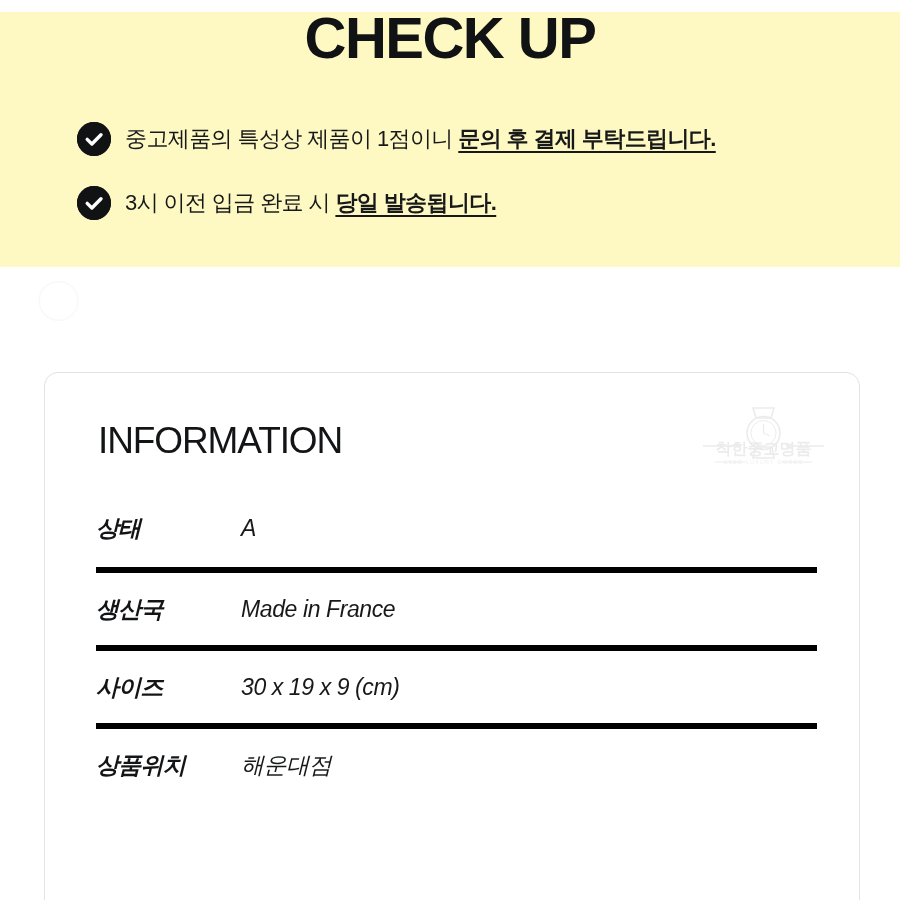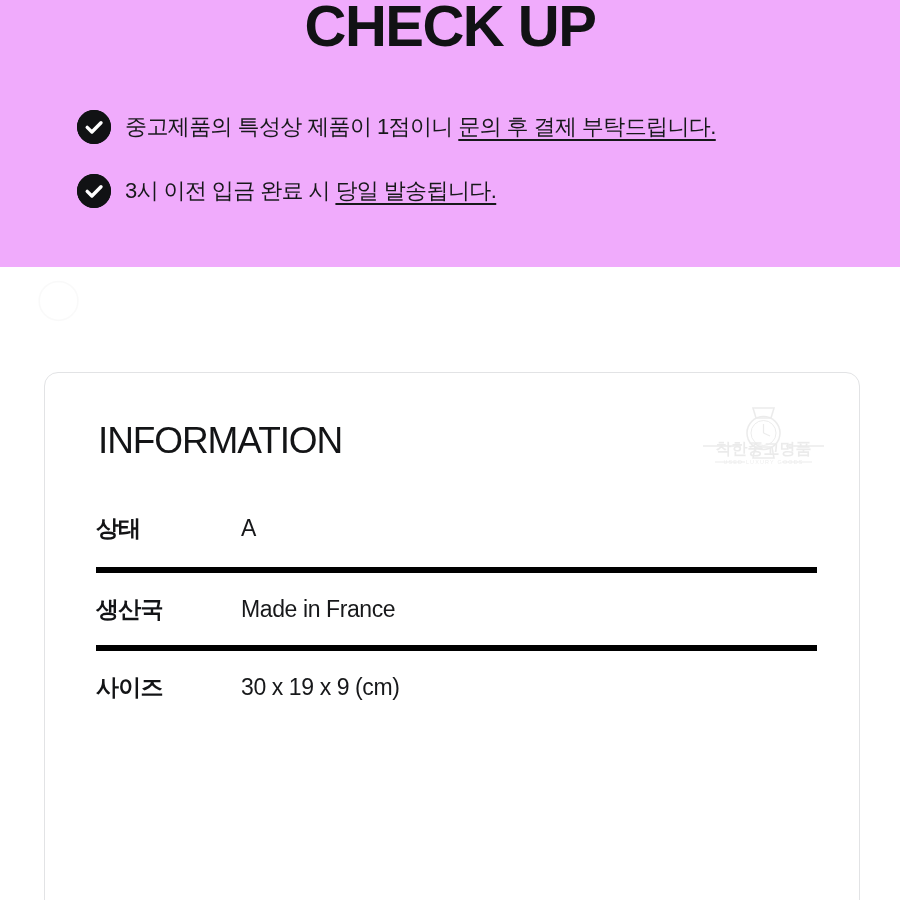--- a/index.html
+++ b/index.html
@@ -13,23 +13,23 @@
 
   #page {
     position:relative;
     width:900px; height:900px;
     background:#ffffff;
   }
 
   
   .checkup-section {
     position:absolute;
-    left:0; top:0;
+    left:0; top:12px;
     width:900px; height:267px;
-    background:#f0abfc;
+    background:#fef9c3;
   }
 
   .checkup-title {
     position:absolute;
     left:0; top:-10px;
     width:900px;
     text-align:center;
     font-size:58px;
     font-weight:900;
     letter-spacing:-1.5px;
@@ -64,21 +64,21 @@
   .check-text {
     margin-left:14px;
     font-size:22px;
     color:#17181a;
     font-weight:400;
     letter-spacing:-0.6px;
     white-space:nowrap;
     line-height:34px;
   }
   .check-text .em {
-    font-weight:400;
+    font-weight:700;
     text-decoration:underline;
     text-underline-offset:5px;
     text-decoration-thickness:2px;
   }
 
   
   .white-gap {
     position:absolute;
     left:0; top:267px;
     width:900px; height:105px;
@@ -120,20 +120,21 @@
     opacity:0.085;
     pointer-events:none;
   }
   .card-watermark svg { display:block; width:125px; height:72px; }
 
   
   .info-table {
     position:absolute;
     left:51px; top:116px;
     width:721px;
+    font-style:italic;
   }
 
   .info-row {
     display:flex;
     align-items:center;
     height:78px;
     border-top:6px solid #000000;
   }
   .info-row:first-child { border-top:none; }
 
@@ -236,17 +237,21 @@
         <div class="info-label">생산국</div>
         <div class="info-value">Made in France</div>
       </div>
 
       <div class="info-row">
         <div class="info-label">사이즈</div>
         <div class="info-value">30 x 19 x 9 (cm)</div>
       </div>
 
 
+      <div class="info-row">
+        <div class="info-label">상품위치</div>
+        <div class="info-value">해운대점</div>
+      </div>
 
     </div>
   </section>
 
 </div>
 
 </body></html>

